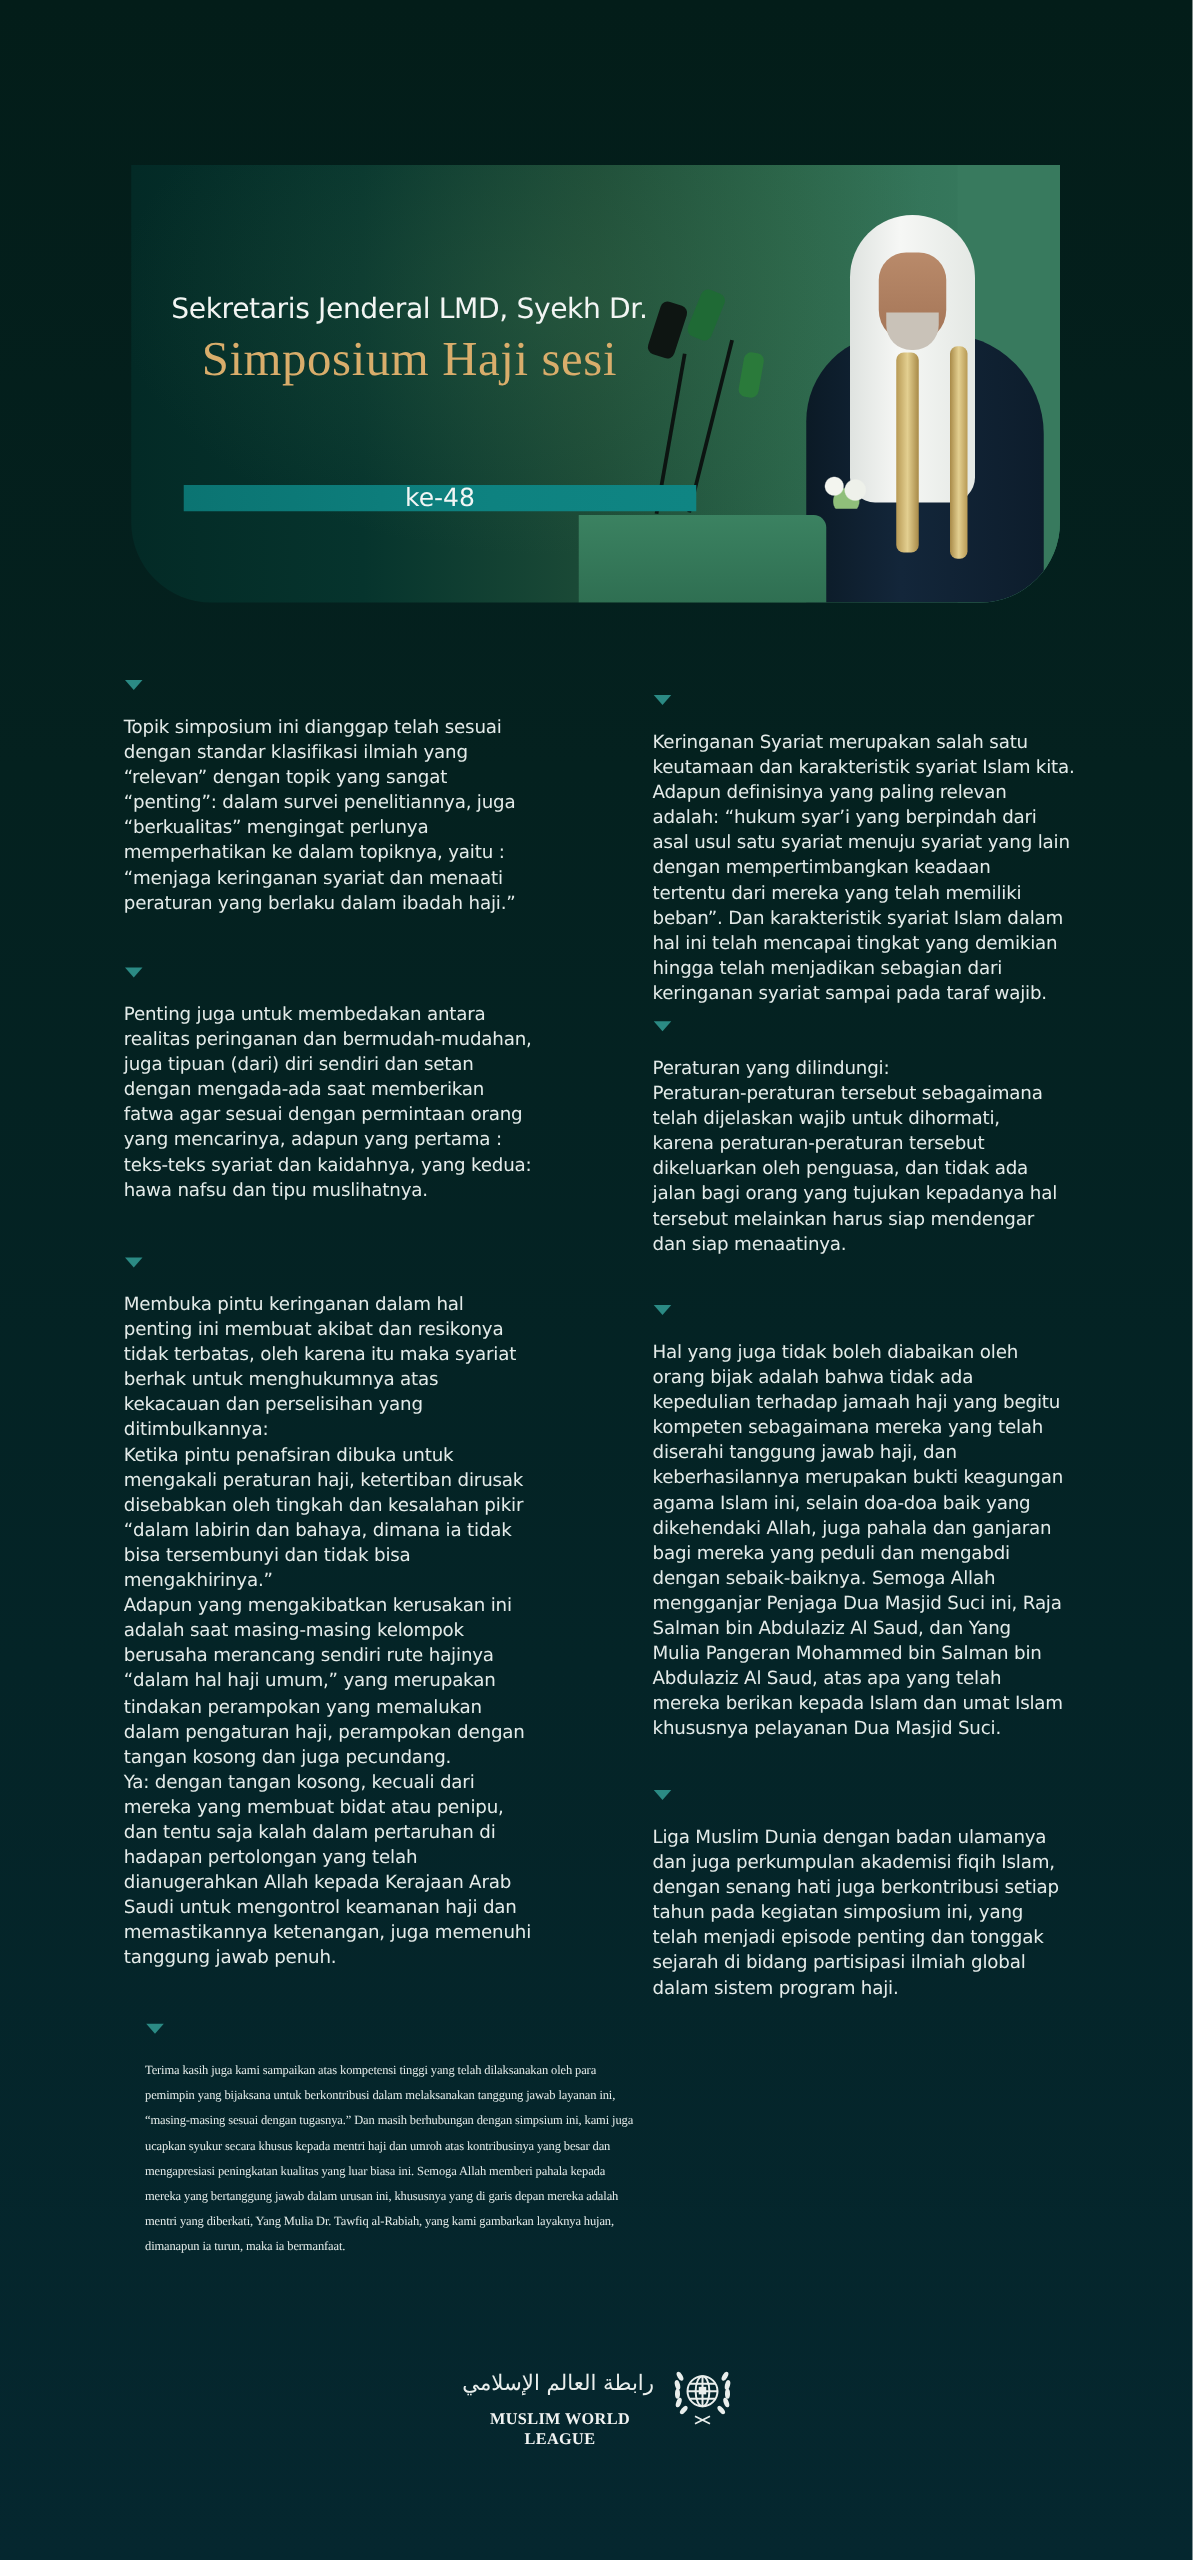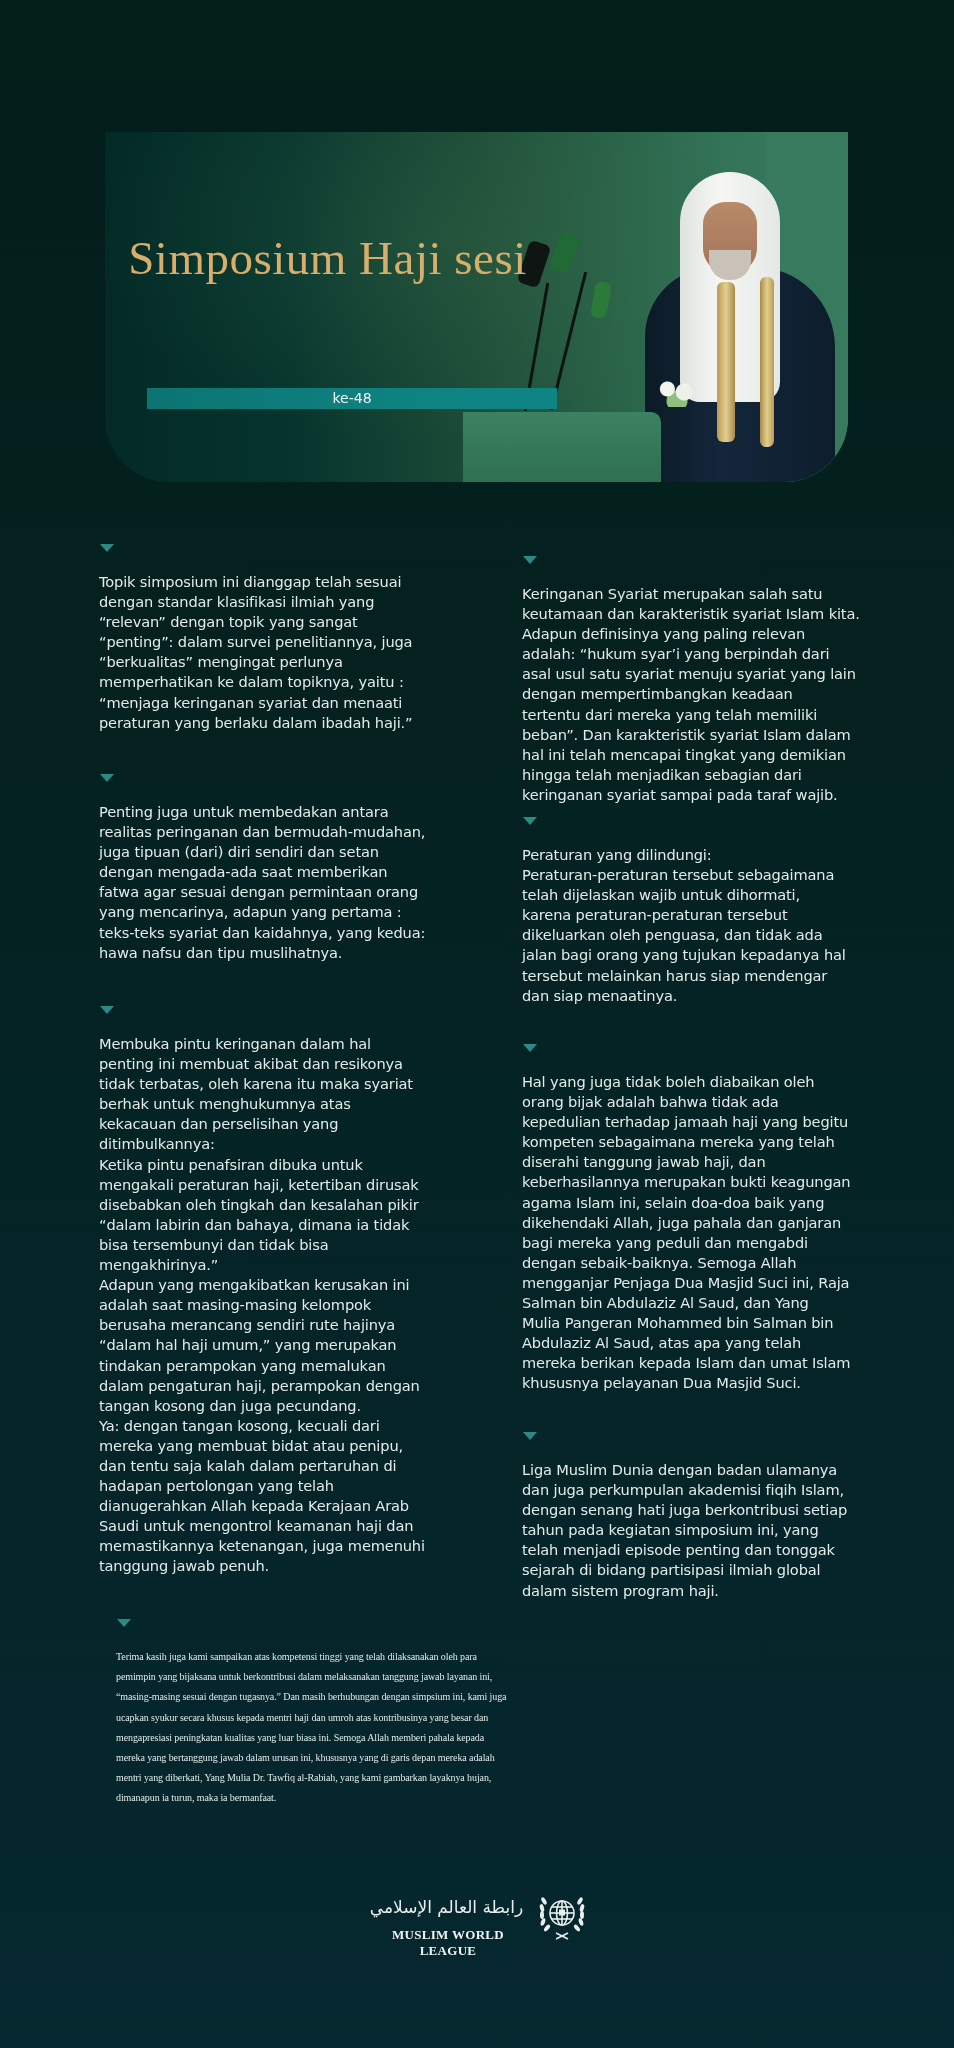--- a/index.html
+++ b/index.html
@@ -81,31 +81,31 @@
   .headline .sub {
     font-family: "DejaVu Sans", sans-serif;
     color: #f2f5f3;
     font-size: 22.5px;
     line-height: 30px;
     letter-spacing: -0.3px;
   }
   .headline .big {
     font-family: "Liberation Serif", "DejaVu Serif", serif;
     color: #d9ad6b;
-    font-size: 47px;
+    font-size: 39px;
     line-height: 52px;
     letter-spacing: 0.5px;
     margin-top: 0px;
   }
   .ke-bar {
     position: absolute; left: 42px; top: 256px; width: 410px; height: 21px;
     background: linear-gradient(90deg, #0b7472, #0e8280 60%, #0f8583);
     color: #f2f6f5;
     font-family: "DejaVu Sans", sans-serif;
-    font-size: 14px; line-height: 21px; text-align: center;
+    font-size: 20px; line-height: 21px; text-align: center;
   }
   .ke-bar span { display: inline-block; transform: translateX(-0px); }
 
   .block { position: absolute; }
   .marker {
     width: 0; height: 0;
     border-left: 7px solid transparent;
     border-right: 7px solid transparent;
     border-top: 8px solid #2b8a84;
     margin-left: 1px;
@@ -159,20 +159,21 @@
   </div>
   <div class="stand s1"></div>
   <div class="stand s2"></div>
   <div class="mic m1"></div>
   <div class="mic m2"></div>
   <div class="mic m3"></div>
   <div class="flowers"></div>
   <div class="podium"></div>
 
   <div class="headline">
+    <div class="sub">Sekretaris Jenderal LMD, Syekh Dr.</div>
     <div class="big">Simposium Haji sesi</div>
   </div>
   <div class="ke-bar">
     <span>ke-48</span>
   </div>
 </div>
 
 <div class="block col-left" style="top:544px;">
   <div class="marker"></div>
   <div class="para">Topik simposium ini dianggap telah sesuai

